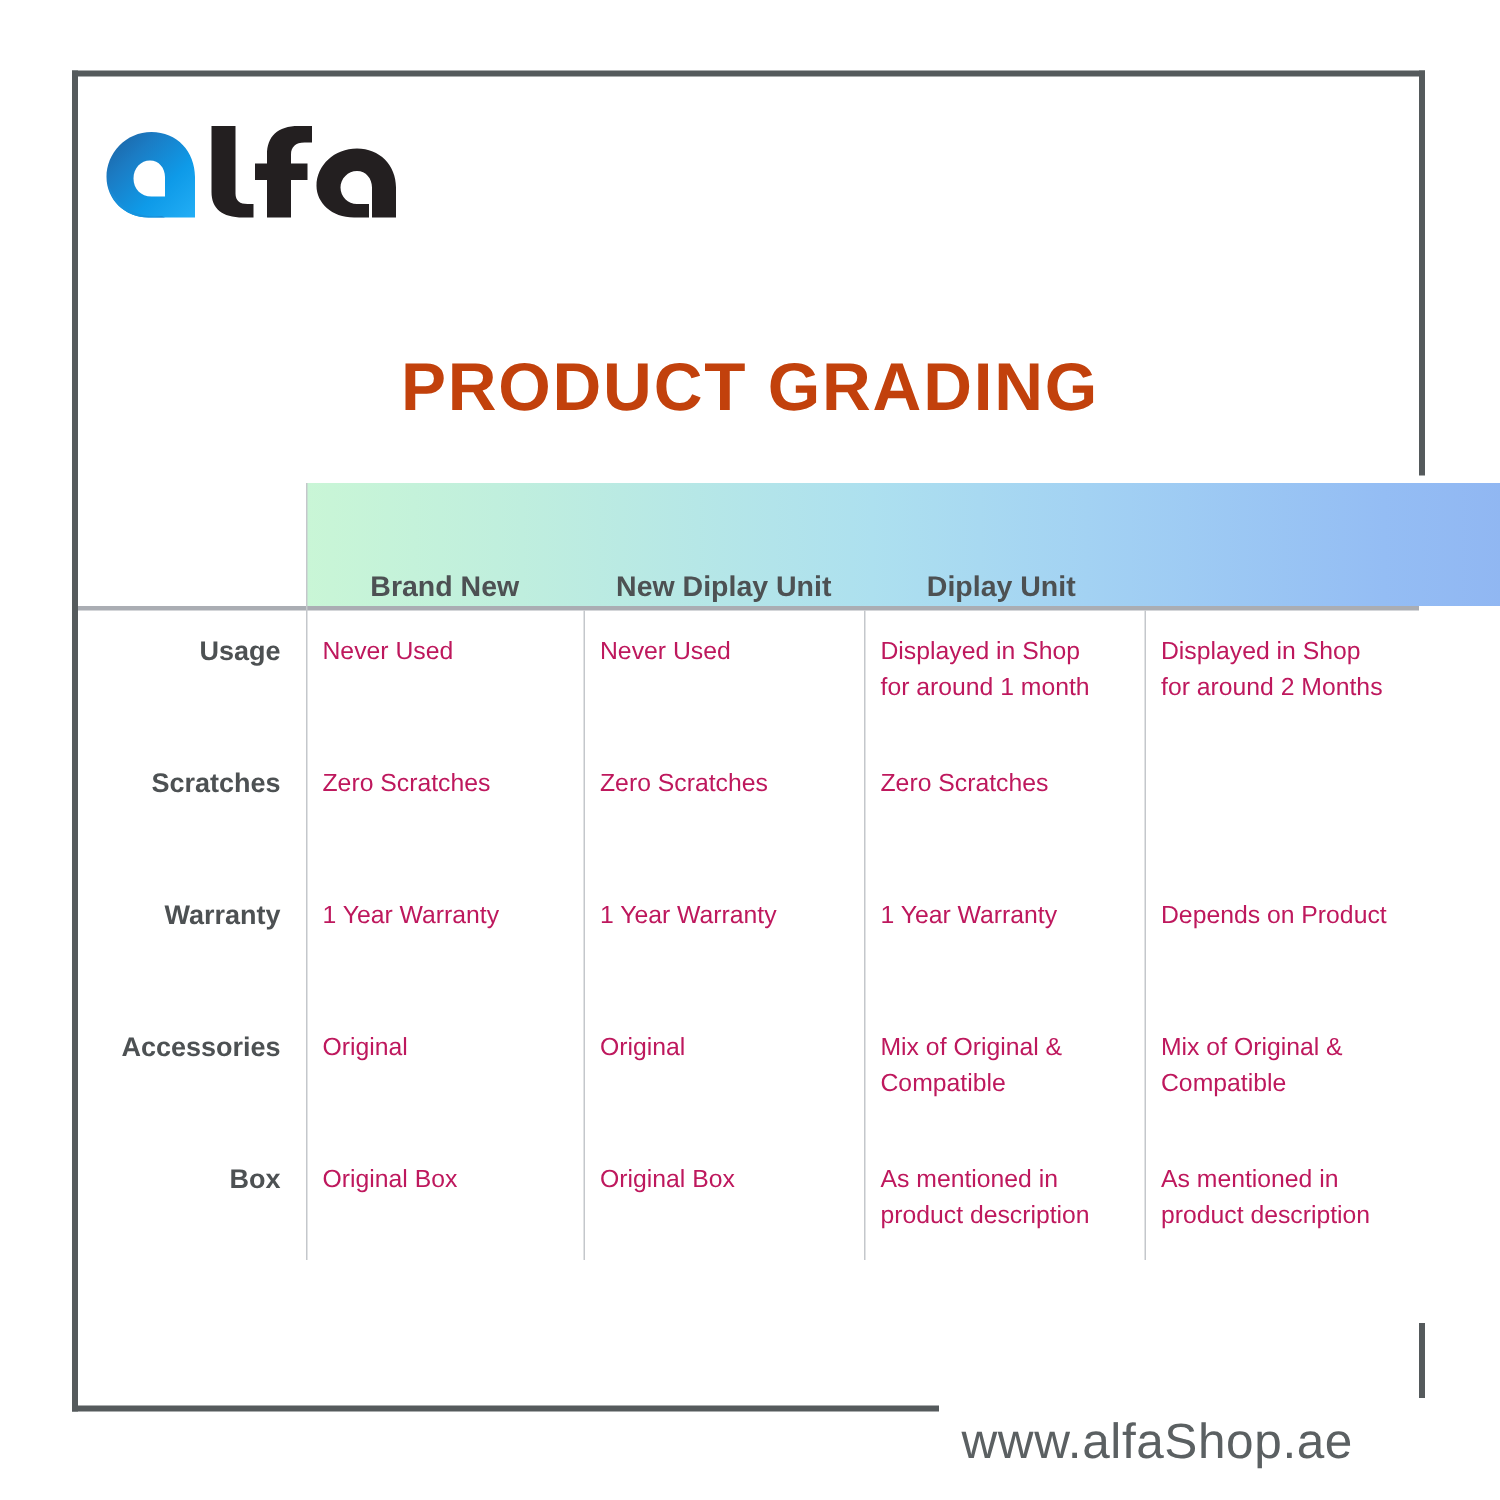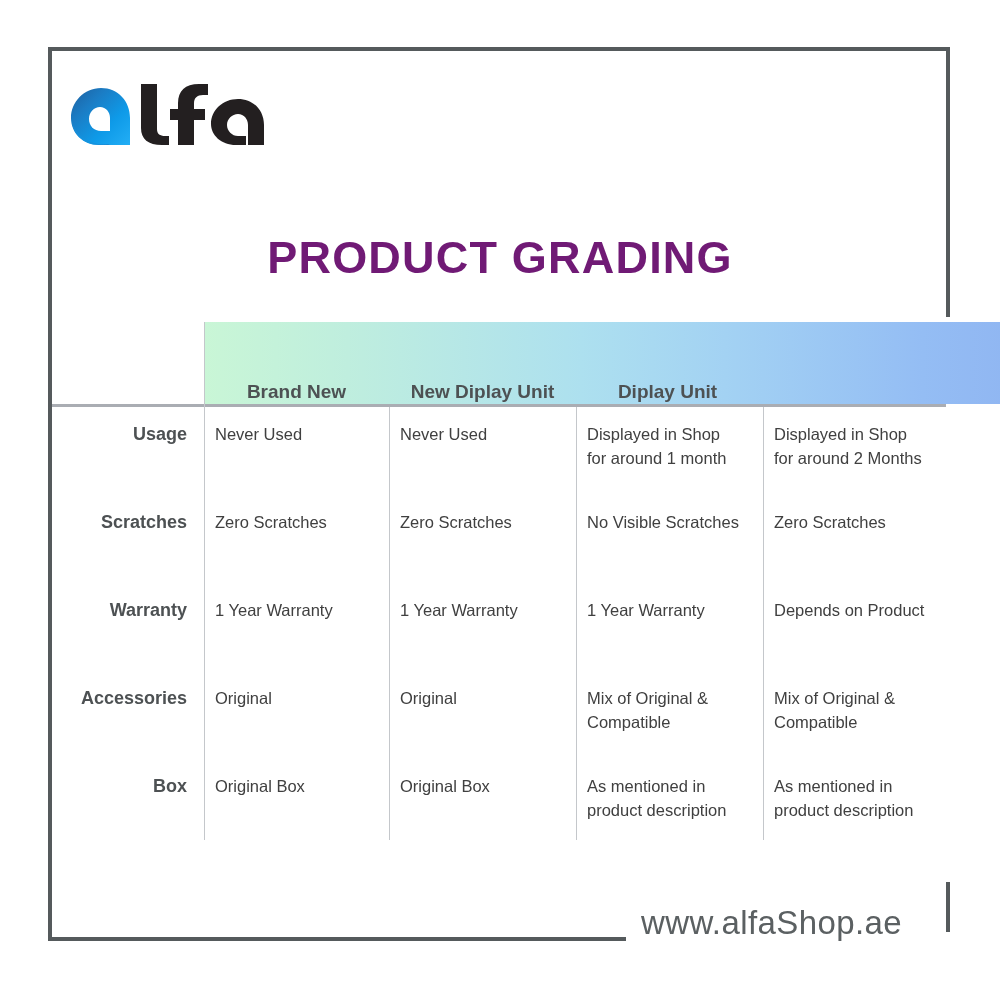--- a/index.html
+++ b/index.html
@@ -77,21 +77,21 @@
   
   .page-title {
     position: absolute;
     left: 0;
     top: 232px;
     width: 1000px;
     text-align: center;
     font-size: 45px;
     font-weight: bold;
     letter-spacing: 1.2px;
-    color: #701a75;
+    color: #c2410c;
     font-family: "Liberation Sans", sans-serif;
   }
 
   
   .table-wrap {
     position: absolute;
     left: 52px;
     top: 322px;
     width: 894px;
   }
@@ -167,21 +167,21 @@
     font-size: 18px;
     font-weight: bold;
     color: #4d5153;
     line-height: 1.3;
   }
   .cell {
     box-sizing: border-box;
     padding-left: 11px;
     padding-right: 4px;
     font-size: 16.5px;
-    color: #404040;
+    color: #be185d;
     line-height: 1.45;
     white-space: pre-line;
   }
 
   
   .c1 { width: 185px; }
   .c2 { width: 187px; }
   .c3 { width: 187px; }
   .c4 { width: 183px; }
   .h1 { width: 185px; }
@@ -206,21 +206,21 @@
   .row-1 { padding-top: 16px; }
   .row-2 { padding-top: 0px; }
   .row-3 { padding-top: 0px; }
   .row-4 { padding-top: 0px; }
   .row-5 { padding-top: 0px; }
 
   
   .footer-url {
     position: absolute;
     left: 641px;
-    top: 904px;
+    top: 942px;
     font-size: 33px;
     color: #5b6062;
     letter-spacing: 0.4px;
     font-family: "Liberation Sans", sans-serif;
   }
 </style>
 </head>
 <body>
 
 <div id="page">
@@ -297,21 +297,20 @@
           <div class="cell c3">Displayed in Shop
 for around 1 month</div>
           <div class="cell c4">Displayed in Shop
 for around 2 Months</div>
         </div>
 
         <div class="row row-2">
           <div class="row-label">Scratches</div>
           <div class="cell c1">Zero Scratches</div>
           <div class="cell c2">Zero Scratches</div>
-          <div class="cell c3">No Visible Scratches</div>
           <div class="cell c4">Zero Scratches</div>
         </div>
 
         <div class="row row-3">
           <div class="row-label">Warranty</div>
           <div class="cell c1">1 Year Warranty</div>
           <div class="cell c2">1 Year Warranty</div>
           <div class="cell c3">1 Year Warranty</div>
           <div class="cell c4">Depends on Product</div>
         </div>

